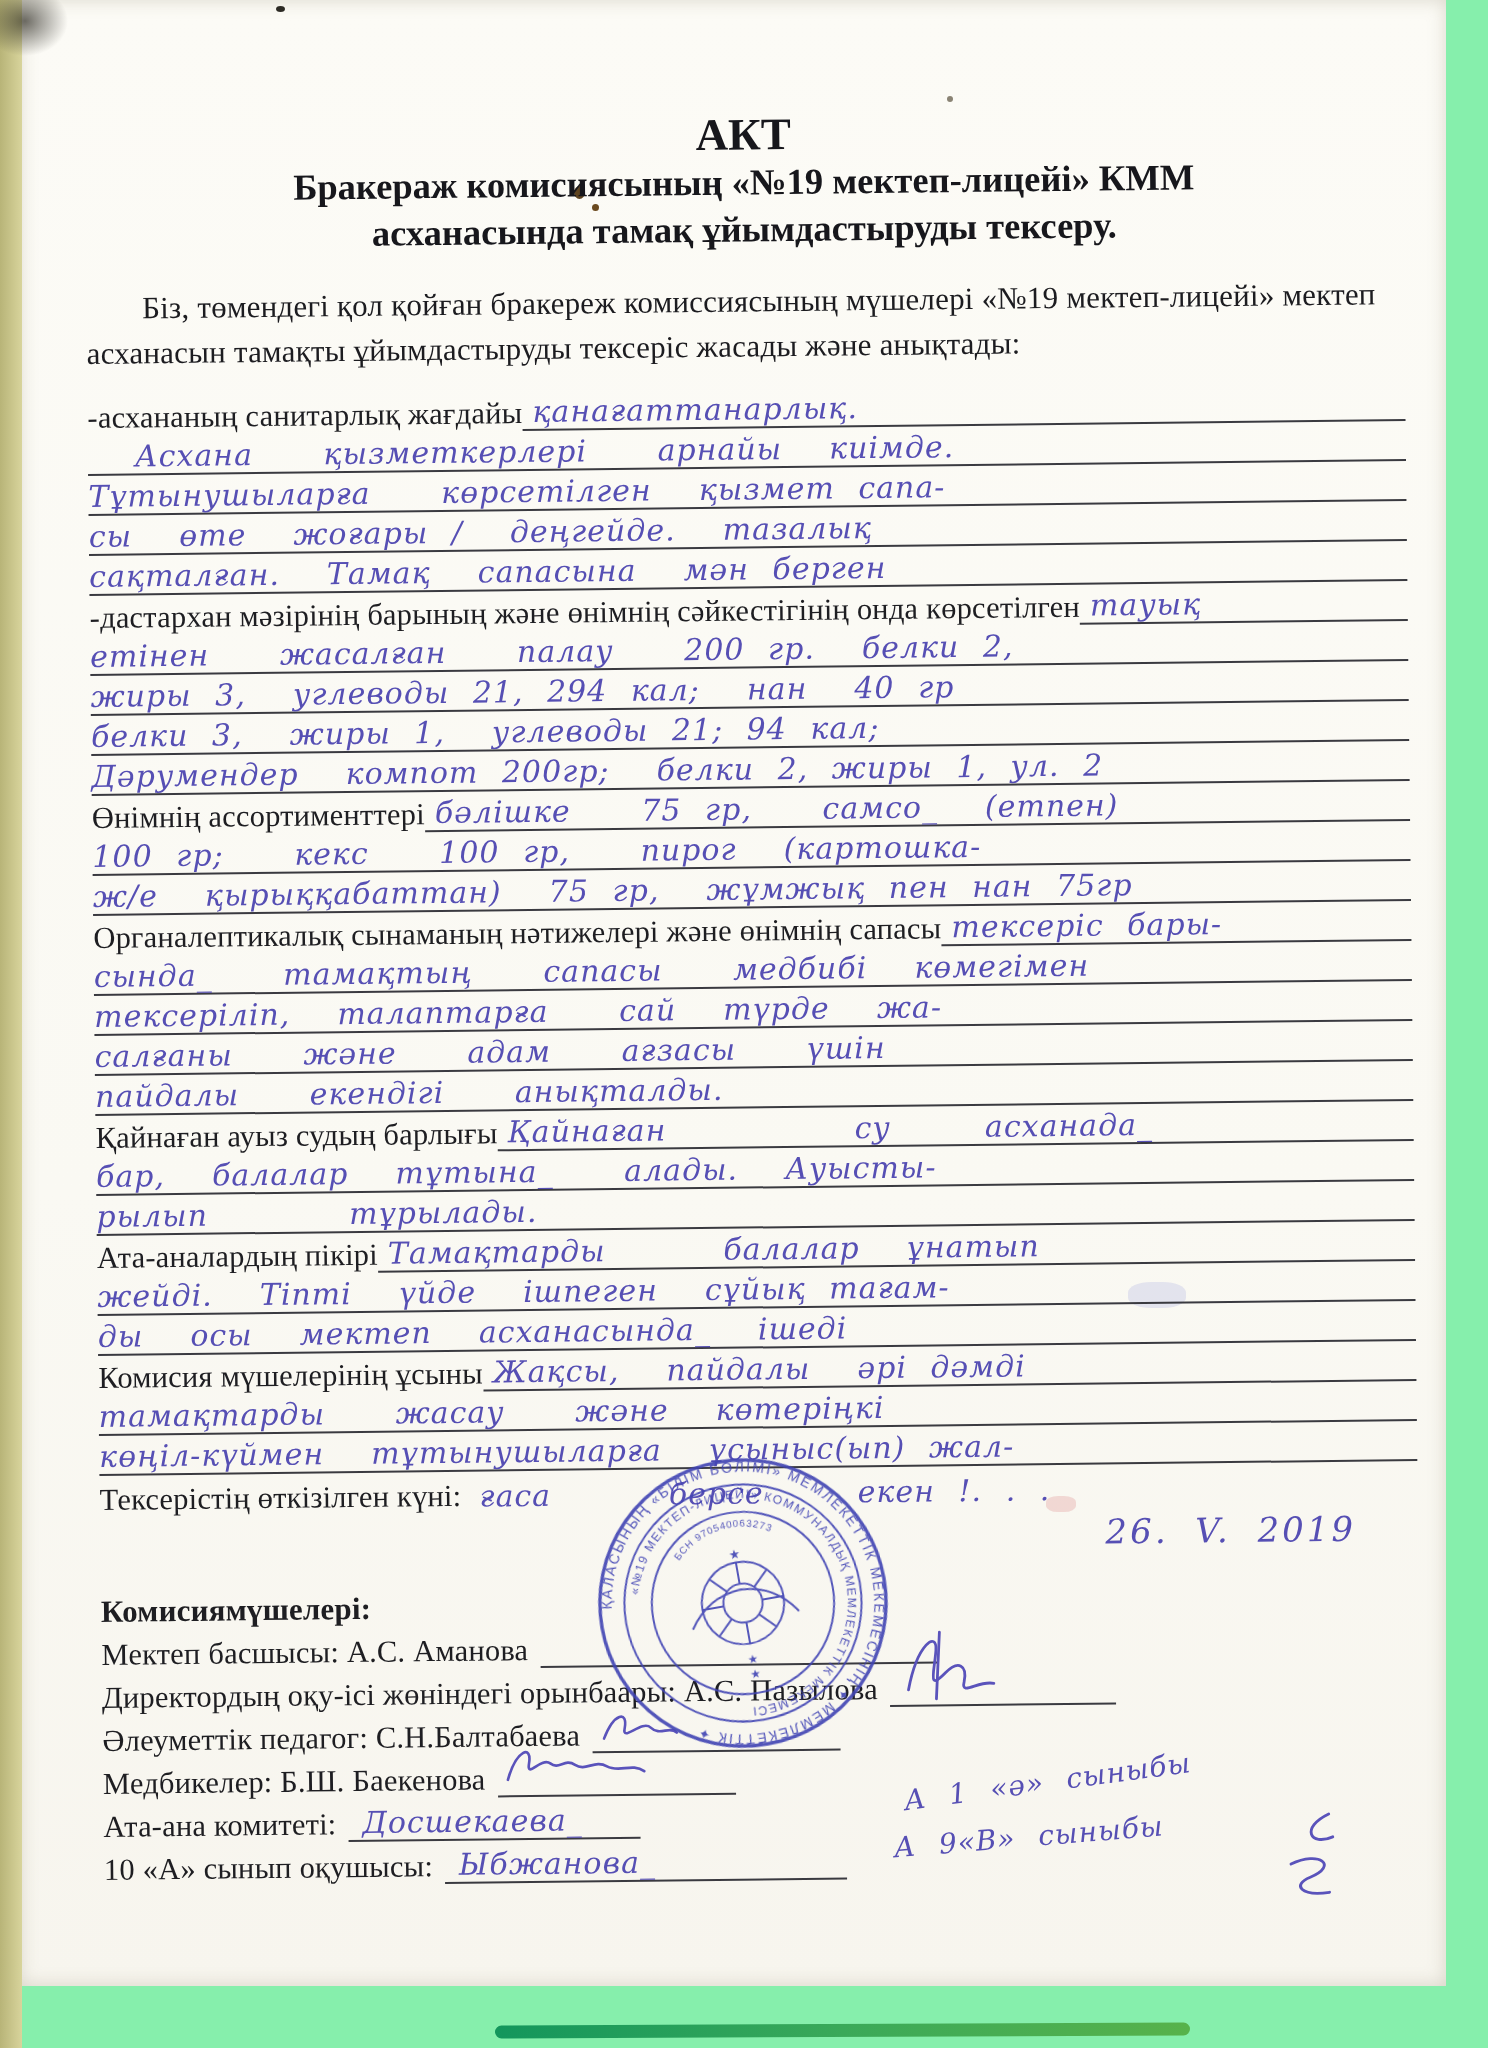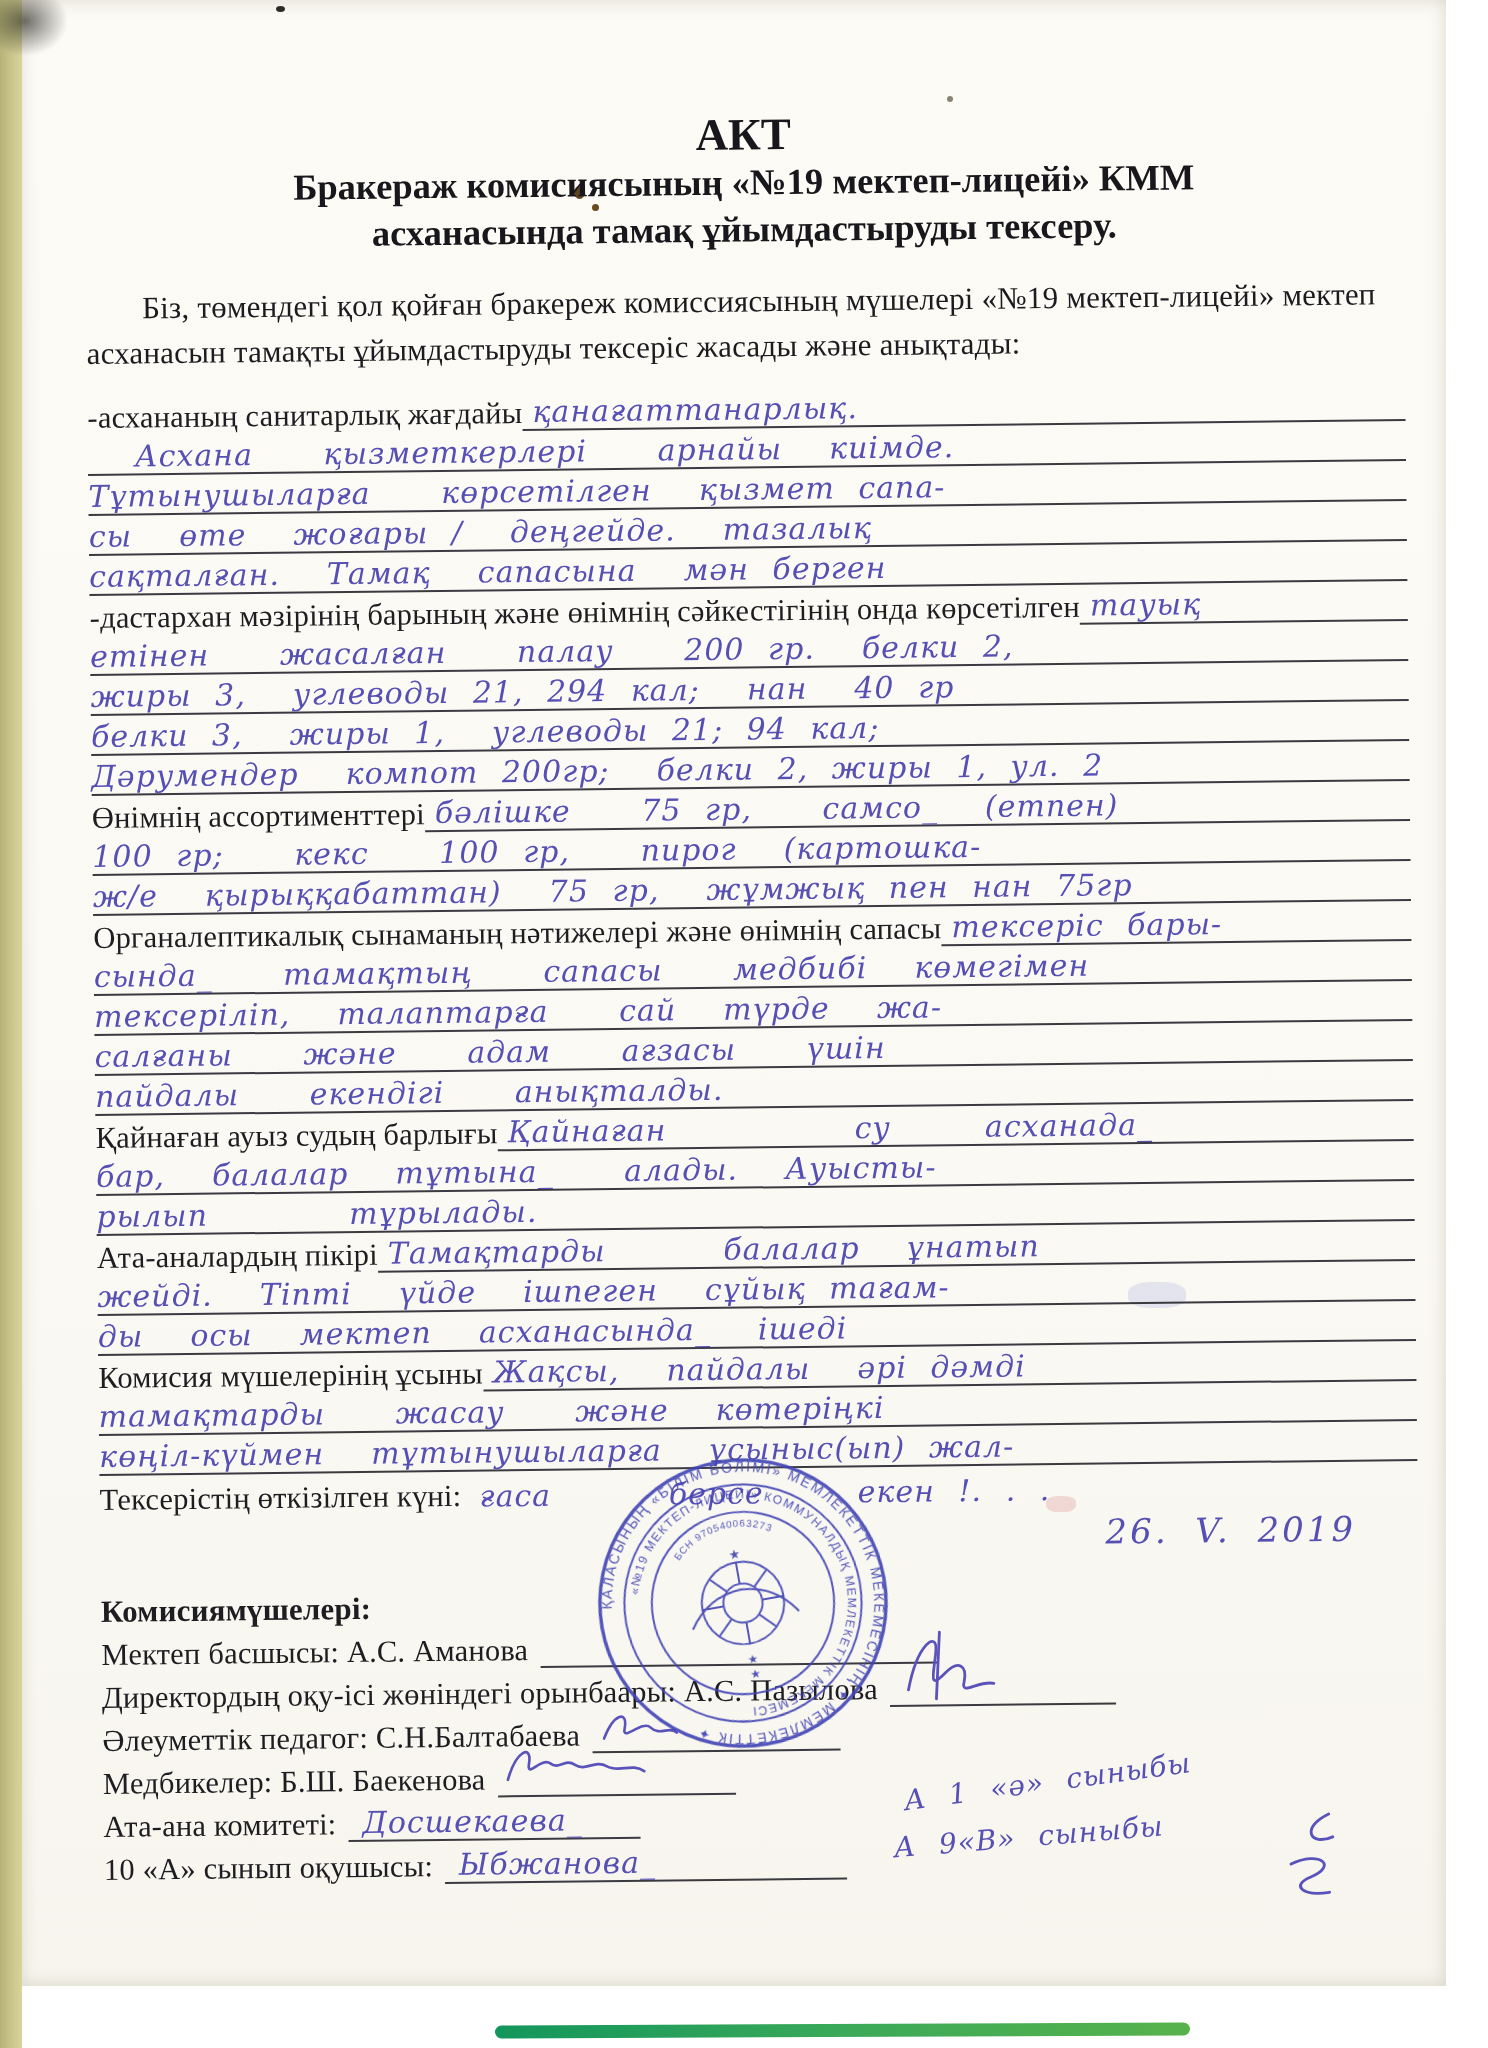--- a/index.html
+++ b/index.html
@@ -1,16 +1,16 @@
 <!DOCTYPE html>
 <html><head>
 <meta charset="utf-8">
 <style>
   html,body{margin:0;padding:0;background:#b9b29a;}
-  .page{position:relative;width:1488px;height:2048px;overflow:hidden;background:#ffffff;font-family:"Liberation Serif",serif;}
+  .page{position:relative;width:1488px;height:2048px;overflow:hidden;background:#86efac;font-family:"Liberation Serif",serif;}
   .edge-left{position:absolute;left:0;top:0;width:22px;height:2048px;background:linear-gradient(90deg,#b8b478,#d8d49c);}
   .paper{position:absolute;left:20px;top:0;right:42px;bottom:62px;background:linear-gradient(180deg,#fcfbf6 0%,#faf9f3 60%,#f7f5ee 100%);box-shadow:0 0 18px rgba(120,110,80,.25) inset;}
   .teal-strip{position:absolute;left:495px;top:2024px;width:695px;height:13px;border-radius:7px;background:linear-gradient(90deg,#13965c,#3aa959,#57b24b);transform:rotate(-.25deg);}
   .smudge-tl{position:absolute;left:-18px;top:-14px;width:86px;height:70px;background:radial-gradient(closest-side,rgba(35,33,25,.65),rgba(35,33,25,0));}
   .speck{position:absolute;border-radius:50%;}
   .content{position:absolute;left:84px;top:116px;width:1318px;transform:rotate(-.65deg);transform-origin:top left;}
   .print{font-family:"Liberation Serif",serif;font-size:30.5px;color:#1e1e22;letter-spacing:.2px;}
   .bold{font-weight:bold;}
   .t1{text-align:center;font-weight:bold;font-size:45px;color:#17171c;height:50px;}
   .t2{text-align:center;font-weight:bold;font-size:36.5px;color:#17171c;line-height:47px;}

